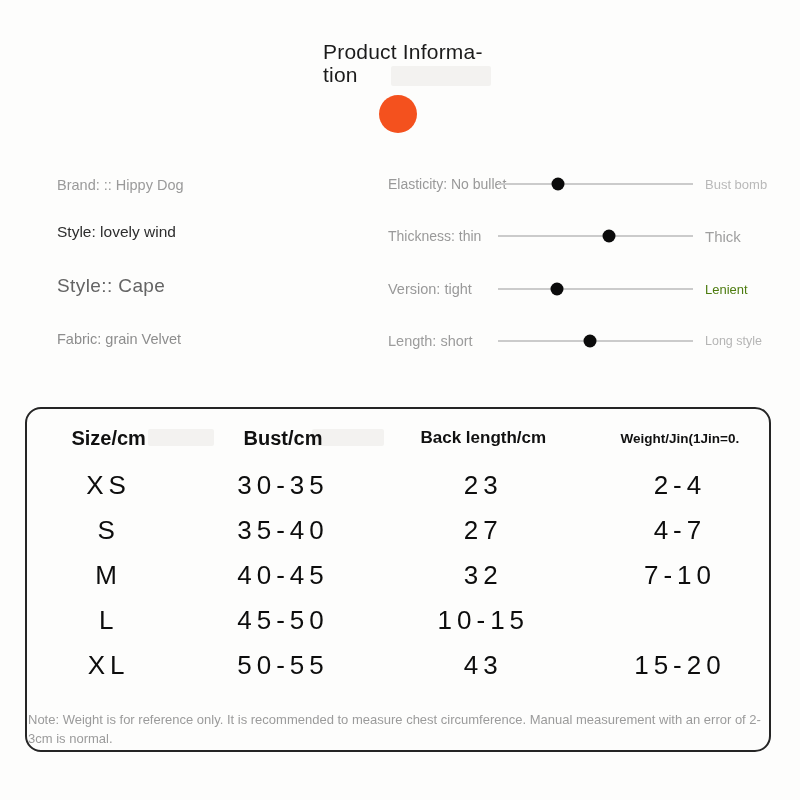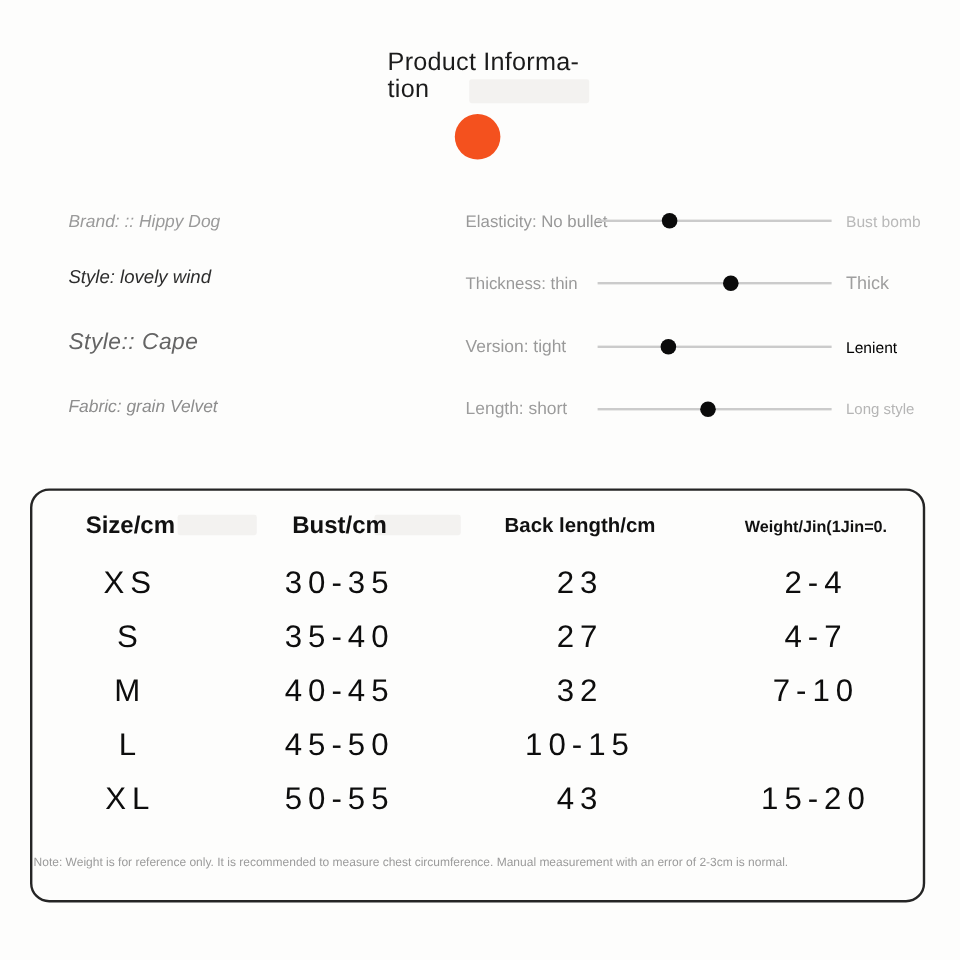--- a/index.html
+++ b/index.html
@@ -21,21 +21,21 @@
     border-radius:50%; background:#f4511e;
   }
 
   
   .ghost { position:absolute; background:#f3f2f0; border-radius:2px; }
   .ghost-title { left:391px; top:66px; width:100px; height:20px; }
   .ghost-h1 { left:148px; top:429px; width:66px; height:17px; }
   .ghost-h2 { left:312px; top:429px; width:72px; height:17px; }
 
   
-  .attr { position:absolute; left:57px; white-space:nowrap;font-style:italic; }
+  .attr { position:absolute; left:57px; white-space:nowrap; }
   .attr-brand  { top:177px; font-size:14.5px; color:#9a9a9a; }
   .attr-wind   { top:223px; font-size:15.5px; color:#2d2d2d; }
   .attr-cape   { top:275px; font-size:19px;   color:#646464; letter-spacing:0.4px; }
   .attr-fabric { top:331px; font-size:14.5px; color:#8d8d8d; }
 
   
   .slider-row {
     position:absolute; left:388px; width:372px; height:20px;
     display:flex; align-items:center;
   }
@@ -47,21 +47,21 @@
   .s4 .s-label { font-size:14.5px; color:#9c9c9c; }
   .s3 .s-label { font-size:14.5px; }
   .s-track { position:relative; flex:0 0 195px; height:2px; background:#cbcbcb; }
   .s-dot {
     position:absolute; top:50%; transform:translate(-50%,-50%);
     width:13px; height:13px; border-radius:50%; background:#0b0b0b;
   }
   .s-max { margin-left:12px; white-space:nowrap; }
   .s1 .s-max { font-size:13px;   color:#b9b9b9; }
   .s2 .s-max { font-size:15px;   color:#9f9f9f; }
-  .s3 .s-max { font-size:13px;   color:#000000; }
+  .s3 .s-max { font-size:13px;   color:#4d7c0f; }
   .s4 .s-max { font-size:12.5px; color:#b5b5b5; }
 
   
   .size-table {
     position:absolute; left:25px; top:407px; width:746px; height:345px;
     box-sizing:border-box; border:2px solid #252525; border-radius:16px;
     padding-top:4px; background:transparent;
   }
   .t-row {
     display:grid; grid-template-columns:22% 25% 29% 24%;
@@ -71,21 +71,21 @@
   .t-cell { text-align:center; color:#0d0d0d; }
   .t-head .h1 { font-size:20px;   font-weight:700; color:#111111; }
   .t-head .h2 { font-size:20px;   font-weight:700; color:#111111; }
   .t-head .h3 { font-size:17px;   font-weight:700; color:#111111; }
   .t-head .h4 { font-size:13.5px; font-weight:700; color:#111111; }
   .t-data .t-cell { font-size:26px; letter-spacing:5px; font-weight:400; }
 
   
   .note {
     position:absolute; left:28px; top:711px; width:742px; margin:0;
-    font-size:10px; line-height:18.5px; color:#9b9b9b;
+    font-size:13px; line-height:18.5px; color:#9b9b9b;
   }
 </style>
 </head>
 <body>
 
 <div class="page">
 
   <h1 class="title">Product Informa-tion</h1>
   <div class="ghost ghost-title"></div>
   <div class="accent-dot"></div>

